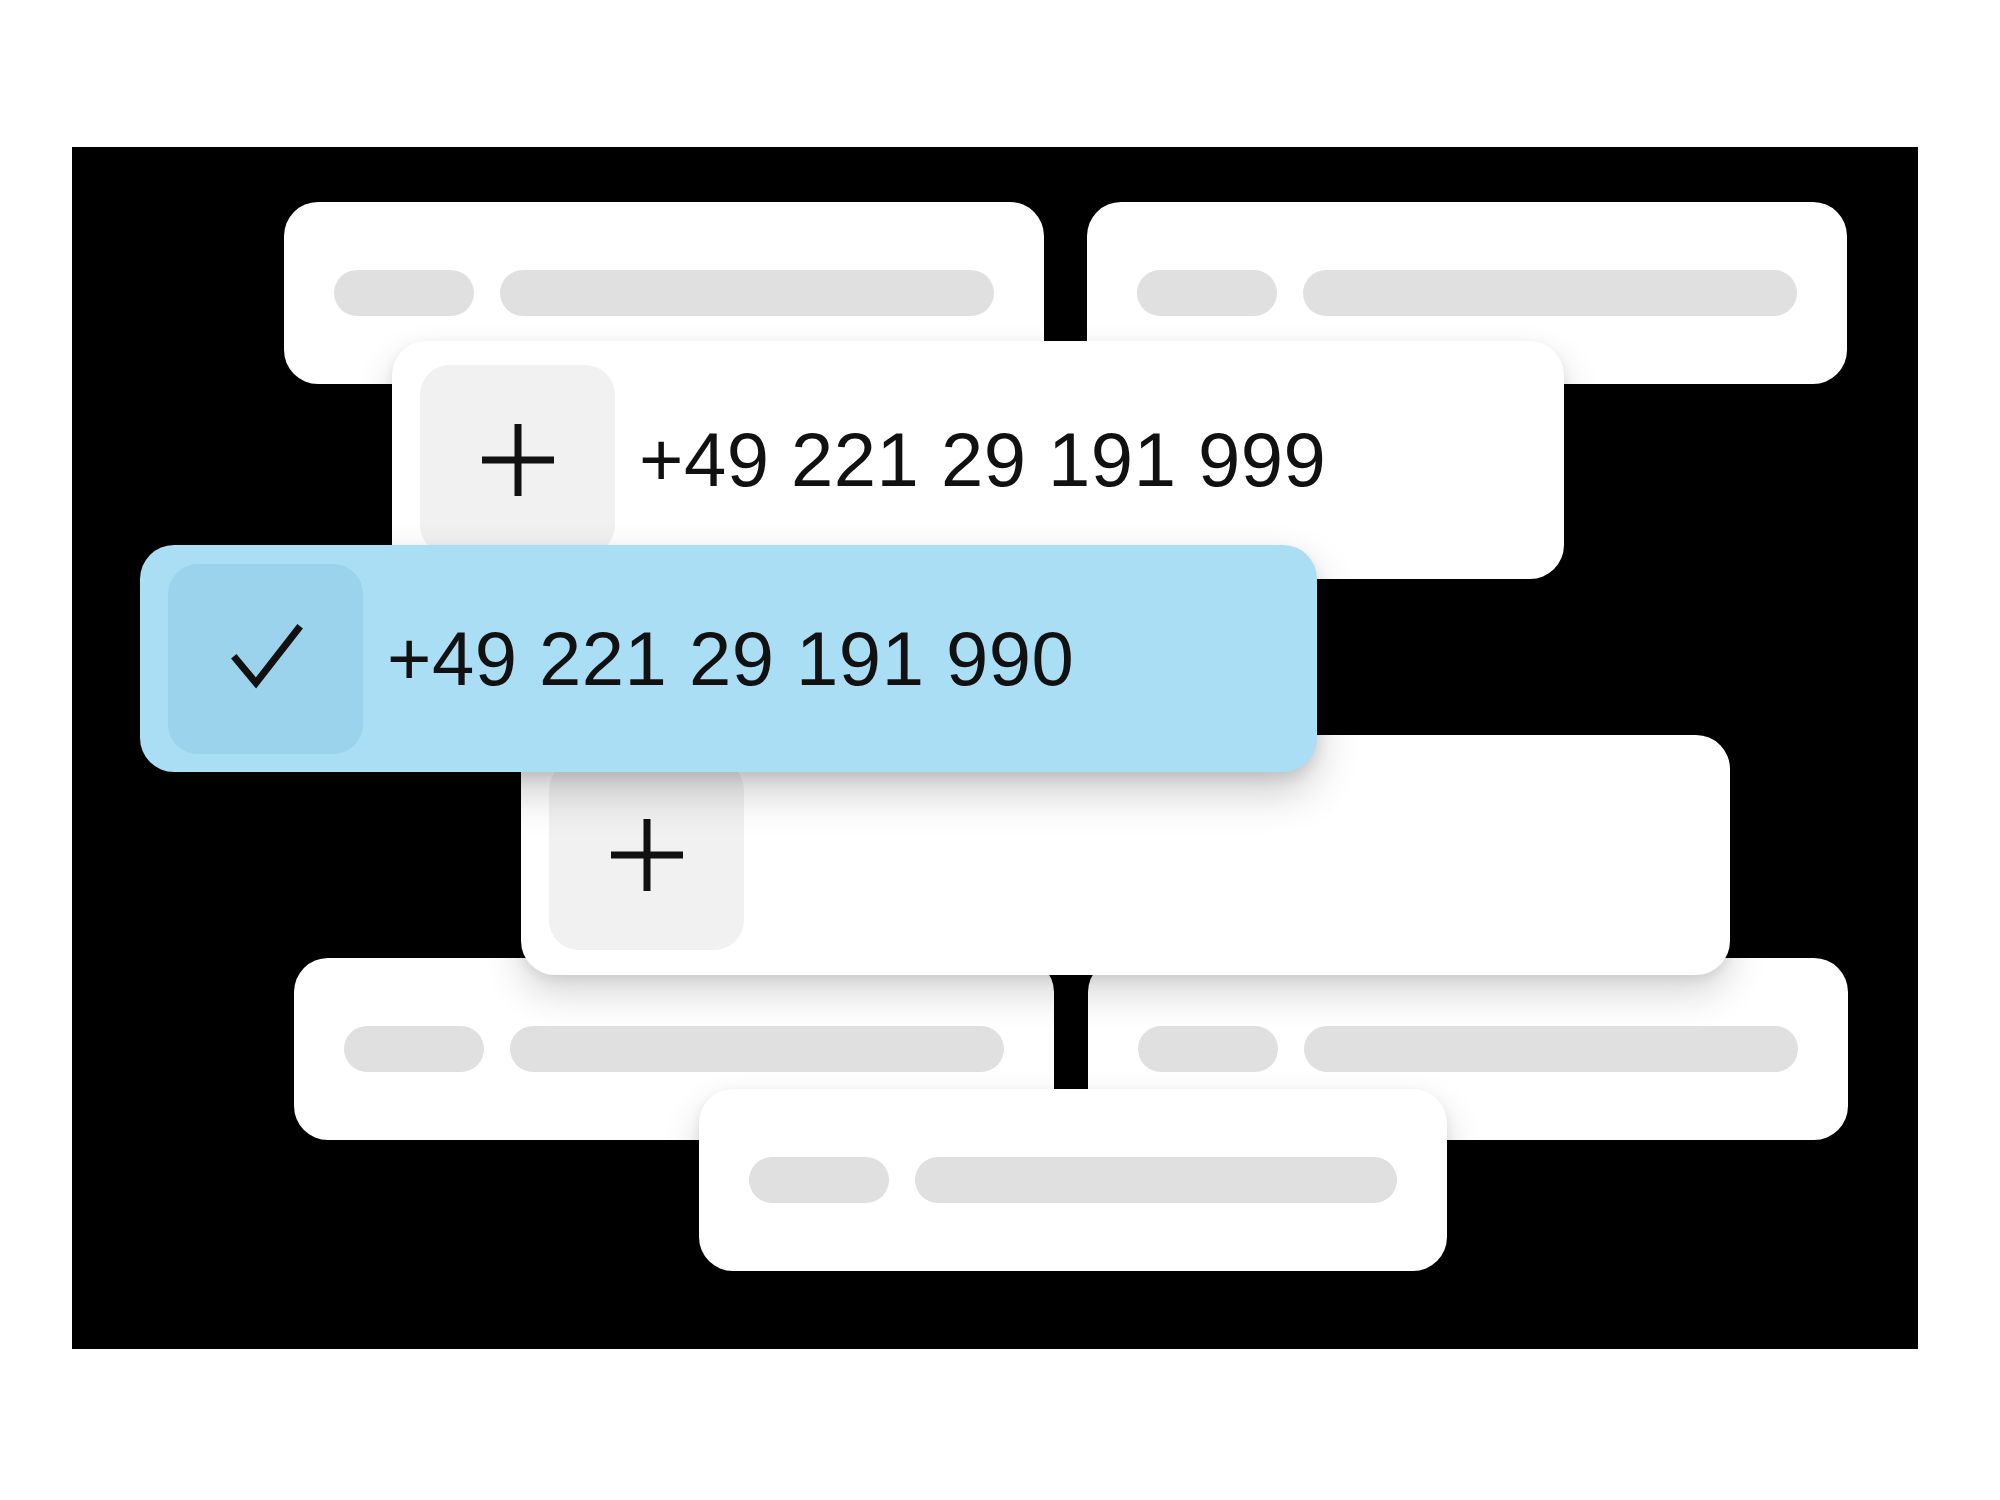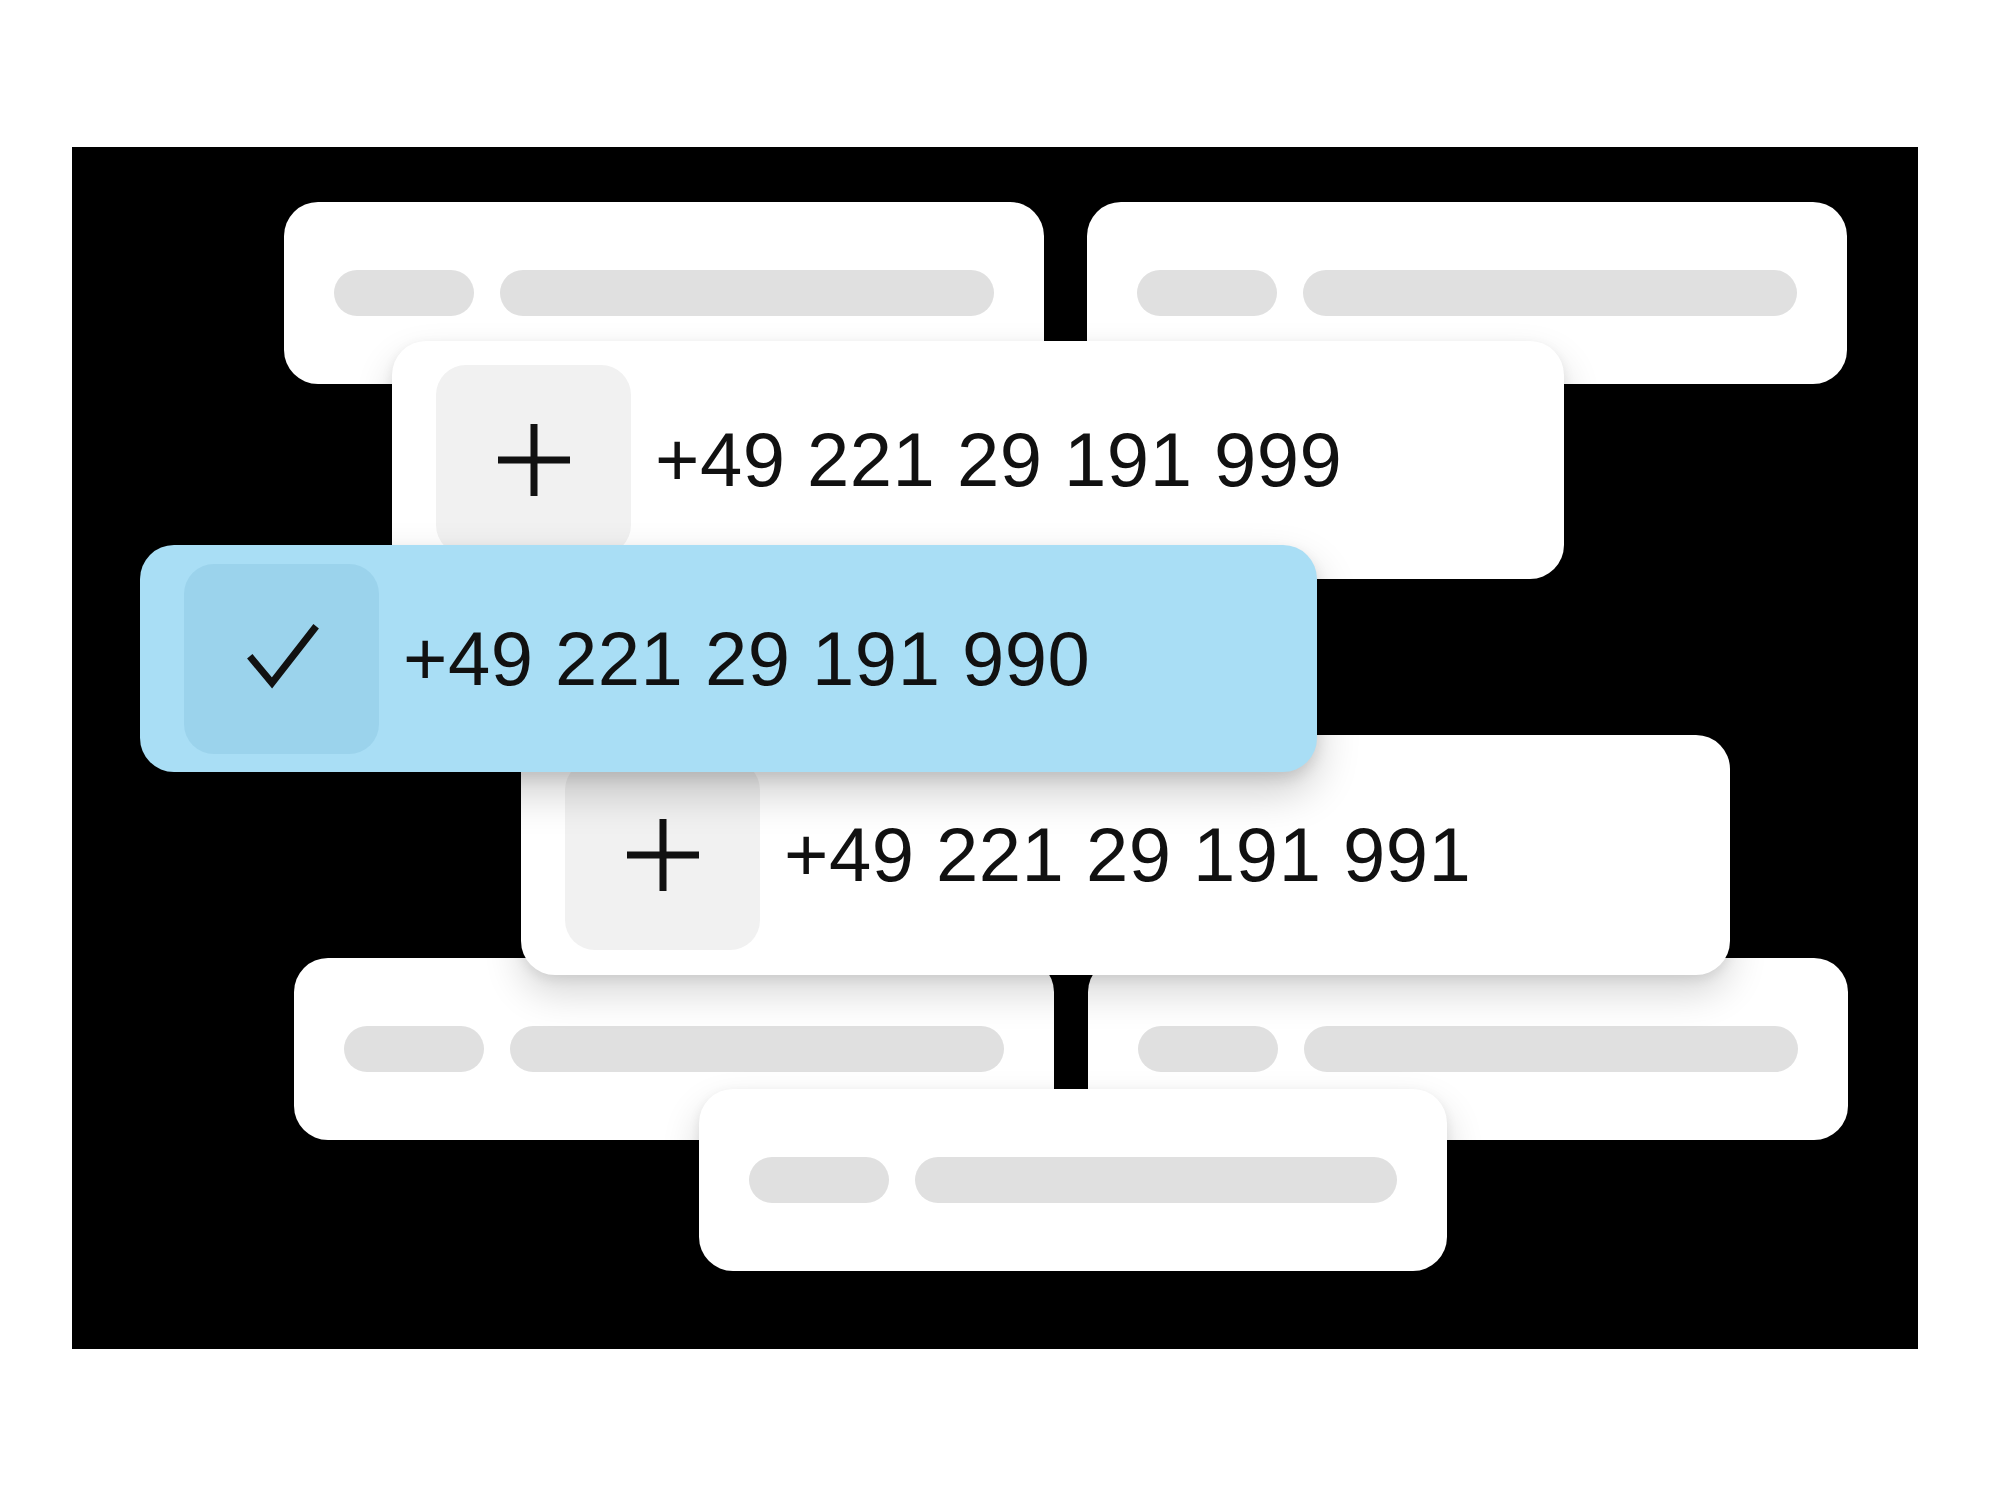--- a/index.html
+++ b/index.html
@@ -54,21 +54,21 @@
     border-radius: 24px;
     height: 46px;
   }
   .skel-pill.short { width: 140px; }
   .skel-pill.long  { flex: 1; margin-right: 50px; }
 
   
   .numrow {
     display: flex;
     align-items: center;
-    padding-left: 44px;
+    padding-left: 28px;
     gap: 24px;
   }
   .icon-box {
     width: 195px;
     height: 190px;
     border-radius: 30px;
     background: #f1f1f1;
     flex: 0 0 auto;
     display: flex;
     align-items: center;
@@ -156,21 +156,20 @@
     <div class="num-text">+49 221 29 191 999</div>
   </div>
 
   <div class="card numrow" id="card-num-991">
     <div class="icon-box">
       <svg width="86" height="86" viewBox="0 0 86 86" aria-hidden="true">
         <line x1="43" y1="7" x2="43" y2="79" stroke="#111111" stroke-width="7"></line>
         <line x1="7" y1="43" x2="79" y2="43" stroke="#111111" stroke-width="7"></line>
       </svg>
     </div>
-    <div class="num-text">+49 221 29 191 991</div>
   </div>
 
   <div class="card numrow selected" id="card-num-990">
     <div class="icon-box">
       <svg width="96" height="96" viewBox="0 0 96 96" aria-hidden="true">
         <polyline points="18,48 38,72 80,18" fill="none" stroke="#111111" stroke-width="7" stroke-linecap="square" stroke-linejoin="miter"></polyline>
       </svg>
     </div>
     <div class="num-text">+49 221 29 191 990</div>
   </div>

